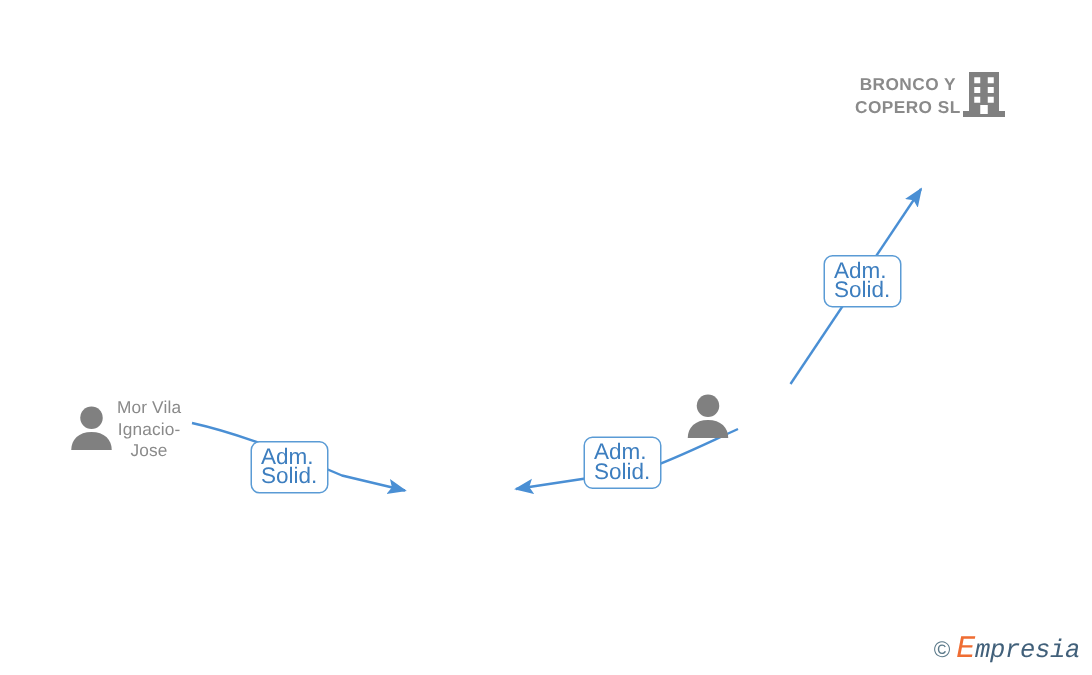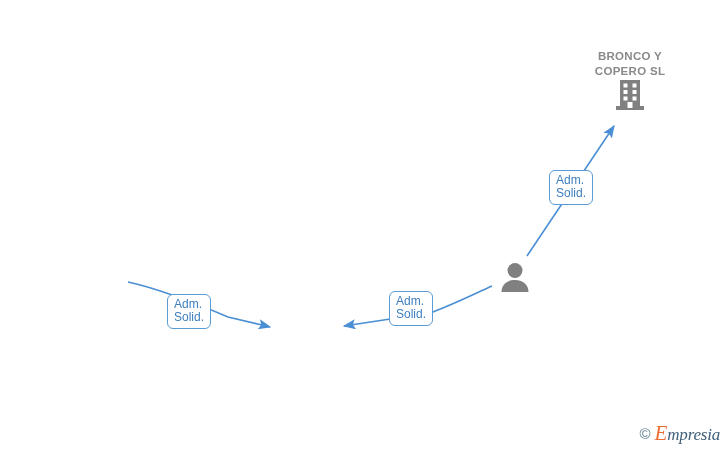--- a/index.html
+++ b/index.html
@@ -25,21 +25,20 @@
     position: absolute;
     left: 0;
     top: 0;
     width: 728px;
     height: 450px;
     pointer-events: none;
   }
   .node {
     position: absolute;
     display: flex;
-    flex-direction: column;
     align-items: center;
     width: 120px;
     margin-left: -60px;
   }
   .node-icon {
     display: block;
     line-height: 0;
   }
   .node-label {
     margin-top: 3px;
@@ -55,21 +54,21 @@
     color: #8a8a8a;
     letter-spacing: 0.3px;
   }
   .edge-label {
     position: absolute;
     box-sizing: border-box;
     background: #ffffff;
     border: 1.4px solid #5a9bd5;
     border-radius: 6px;
     color: #3d7ebf;
-    font-size: 12px;
+    font-size: 15px;
     line-height: 13px;
     padding: 3px 6px 4px 6px;
     text-align: left;
     white-space: pre-line;
     font-family: "Liberation Sans", sans-serif;
   }
   #watermark {
     position: absolute;
     right: 8px;
     bottom: 6px;
@@ -77,21 +76,21 @@
     align-items: center;
     gap: 4px;
     user-select: none;
   }
   .wm-copy {
     font-size: 15px;
     color: #5c7a8a;
     line-height: 1;
   }
   .wm-text {
-    font-family: Liberation Serif, serif;
+    font-family: Liberation Mono, monospace;
     font-style: italic;
     font-size: 17px;
     line-height: 1;
     color: #41607a;
     letter-spacing: -0.2px;
   }
   .wm-text .wm-cap {
     color: #ef6d33;
     font-size: 21px;
   }
@@ -126,20 +125,31 @@
         <rect x="18.5" y="5.5" width="4" height="4" fill="#ffffff"></rect>
         <rect x="9.5" y="12" width="4" height="4" fill="#ffffff"></rect>
         <rect x="18.5" y="12" width="4" height="4" fill="#ffffff"></rect>
         <rect x="9.5" y="18.5" width="4" height="4" fill="#ffffff"></rect>
         <rect x="18.5" y="18.5" width="4" height="4" fill="#ffffff"></rect>
         <rect x="13.5" y="24" width="5" height="6" fill="#ffffff"></rect>
       </svg>
     </span>
   </div>
 
+  <div class="node" style="left:104px; top:262px;">
+    <span class="node-icon">
+      <svg width="34" height="30" viewBox="0 0 34 30">
+        <circle cx="17" cy="8.5" r="7.5" fill="#808080"></circle>
+        <path d="M17,18 C8.5,18 3.5,23 3.5,30 L30.5,30 C30.5,23 25.5,18 17,18 Z" fill="#808080"></path>
+      </svg>
+    </span>
+    <div class="node-label">Mor Vila
+Ignacio-
+Jose</div>
+  </div>
 
   <div class="node" style="left:515px; top:262px;">
     <span class="node-icon">
       <svg width="34" height="30" viewBox="0 0 34 30">
         <circle cx="17" cy="8.5" r="7.5" fill="#808080"></circle>
         <path d="M17,18 C8.5,18 3.5,23 3.5,30 L30.5,30 C30.5,23 25.5,18 17,18 Z" fill="#808080"></path>
       </svg>
     </span>
   </div>
 

